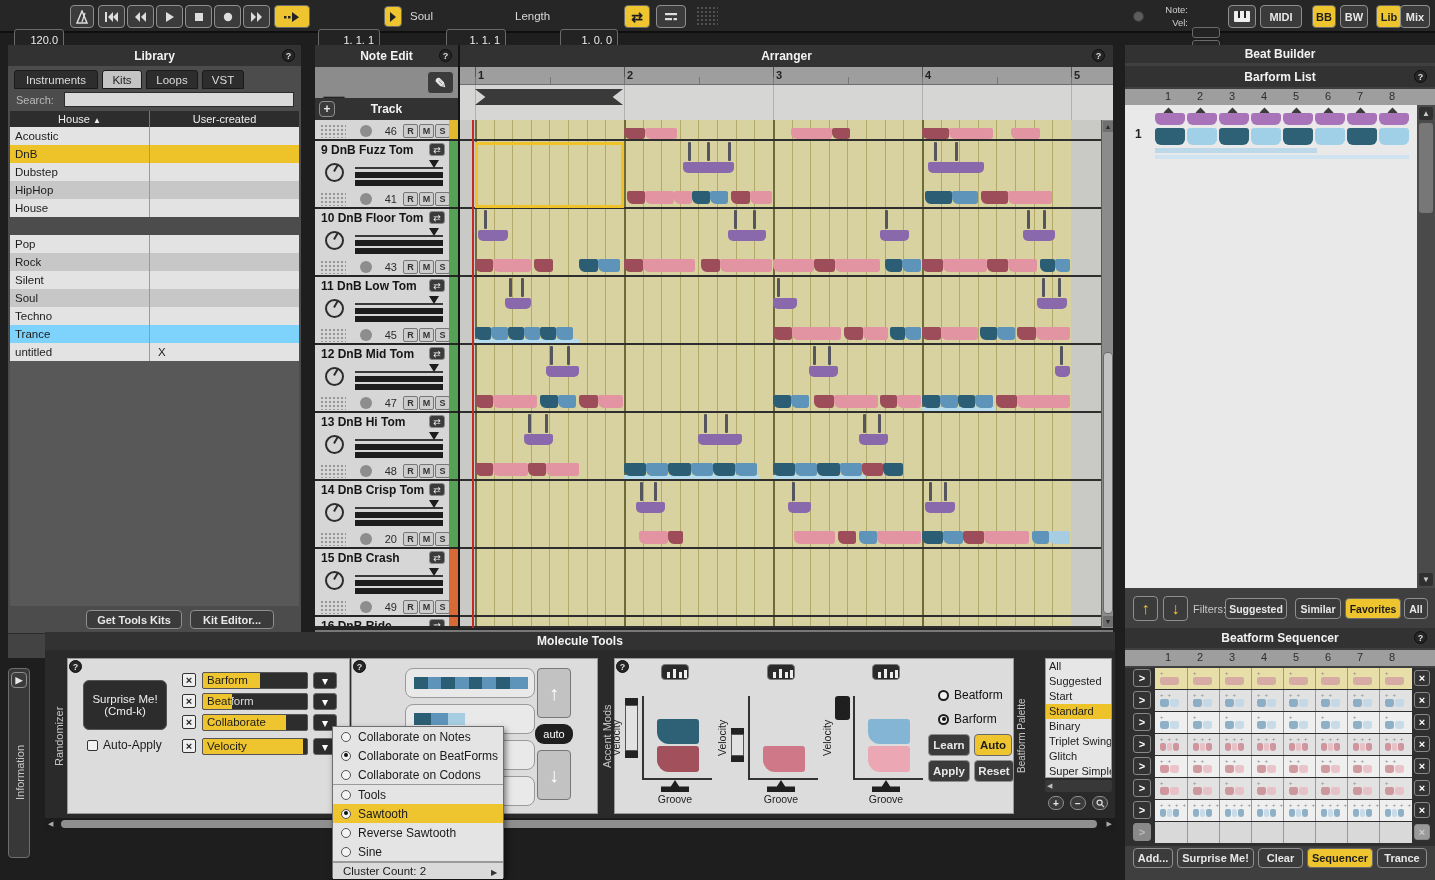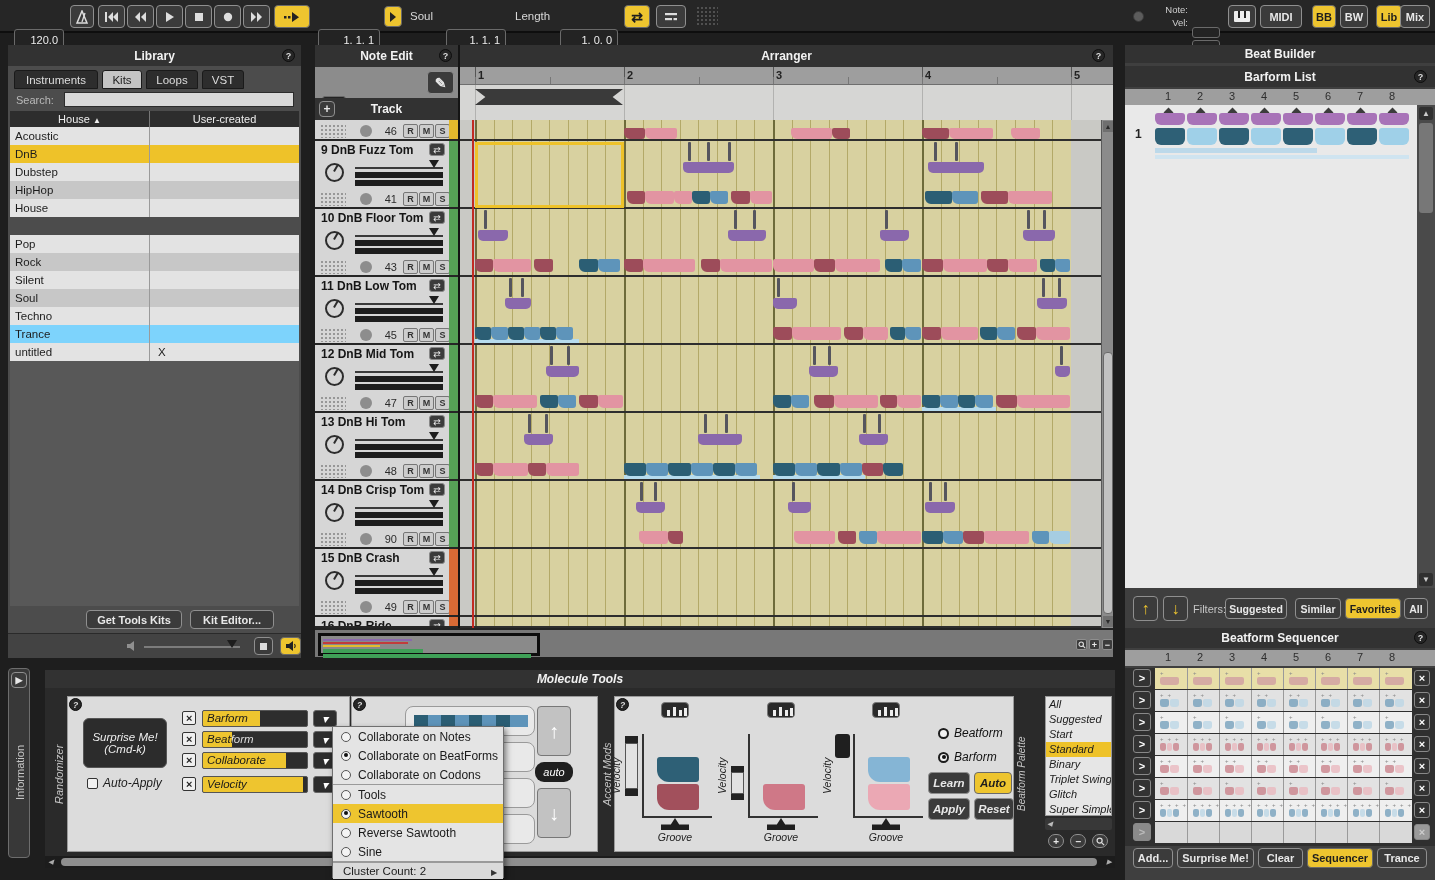--- a/index.html
+++ b/index.html
@@ -321,21 +321,21 @@
         <div style="position: absolute; left: 114px; top: 2px; width: 16px; height: 13px; background: rgb(59, 59, 59); border: 1px solid rgb(136, 136, 136); border-radius: 3px; color: rgb(238, 238, 238); font-size: 9px; display: flex; align-items: center; justify-content: center;">⇄</div>
         <div style="position: absolute; left: 10px; top: 22px; width: 19px; height: 19px; border: 2.5px solid rgb(44, 44, 44); border-radius: 50%; background: rgb(214, 214, 214);">
           <div style="position: absolute; left: 8px; top: -1px; width: 2px; height: 8px; background: rgb(44, 44, 44); transform: rotate(30deg);"></div>
         </div>
         <div style="position: absolute; left: 40px; top: 26px; width: 88px; height: 2px; background: rgb(58, 58, 58);"></div>
         <div style="position: absolute; left: 114px; top: 19px; width: 0px; height: 0px; border-left: 5px solid transparent; border-right: 5px solid transparent; border-top: 8px solid rgb(29, 29, 29);"></div>
         <div style="position: absolute; left: 40px; top: 31px; width: 88px; height: 6px; background: rgb(29, 29, 29);"></div>
         <div style="position: absolute; left: 40px; top: 39px; width: 88px; height: 6px; background: rgb(29, 29, 29);"></div>
         <div style="position: absolute; left: 5px; top: 51px; width: 26px; height: 14px; background-image: radial-gradient(rgb(151, 151, 151) 1px, transparent 1px); background-size: 4px 4px;"></div>
         <div style="position: absolute; left: 45px; top: 52px; width: 12px; height: 12px; background: rgb(141, 141, 141); border-radius: 50%;"></div>
-        <div style="position: absolute; left: 60px; top: 52px; width: 22px; height: 12px; font-size: 11px; color: rgb(44, 44, 44); text-align: right;">90</div>
+        <div style="position: absolute; left: 60px; top: 52px; width: 22px; height: 12px; font-size: 11px; color: rgb(44, 44, 44); text-align: right;">20</div>
         <div style="position: absolute; left: 88px; top: 51px; width: 15px; height: 14px; background: rgb(205, 205, 205); border: 1px solid rgb(118, 118, 118); border-radius: 2px; font-size: 9px; font-weight: bold; color: rgb(51, 51, 51); display: flex; align-items: center; justify-content: center;">R</div>
         <div style="position: absolute; left: 104px; top: 51px; width: 15px; height: 14px; background: rgb(205, 205, 205); border: 1px solid rgb(118, 118, 118); border-radius: 2px; font-size: 9px; font-weight: bold; color: rgb(51, 51, 51); display: flex; align-items: center; justify-content: center;">M</div>
         <div style="position: absolute; left: 120px; top: 51px; width: 15px; height: 14px; background: rgb(205, 205, 205); border: 1px solid rgb(118, 118, 118); border-radius: 2px; font-size: 9px; font-weight: bold; color: rgb(51, 51, 51); display: flex; align-items: center; justify-content: center;">S</div>
       </div>
       <div style="position: absolute; left: 134px; top: 361px; width: 9px; height: 68px; background: rgb(86, 161, 86); border-bottom: 2px solid rgb(38, 38, 38);"></div>
       <div style="position: absolute; left: 0px; top: 429px; width: 134px; height: 68px; background: rgb(214, 214, 214); border-bottom: 2px solid rgb(38, 38, 38); overflow: hidden;">
         <div style="position: absolute; left: 6px; top: 2px; width: 110px; height: 14px; font-size: 12px; font-weight: bold; color: rgb(21, 21, 21); white-space: nowrap;">15  DnB Crash</div>
         <div style="position: absolute; left: 114px; top: 2px; width: 16px; height: 13px; background: rgb(59, 59, 59); border: 1px solid rgb(136, 136, 136); border-radius: 3px; color: rgb(238, 238, 238); font-size: 9px; display: flex; align-items: center; justify-content: center;">⇄</div>
         <div style="position: absolute; left: 10px; top: 22px; width: 19px; height: 19px; border: 2.5px solid rgb(44, 44, 44); border-radius: 50%; background: rgb(214, 214, 214);">
           <div style="position: absolute; left: 8px; top: -1px; width: 2px; height: 8px; background: rgb(44, 44, 44); transform: rotate(30deg);"></div>
@@ -1021,21 +1021,21 @@
       <div class="btn" style="position: absolute; left: 133px; top: 803px; width: 45px; height: 20px; font-size: 11px;">Clear</div>
       <div class="btn yel" style="position: absolute; left: 182px; top: 803px; width: 66px; height: 20px; font-size: 11px;">Sequencer</div>
       <div class="btn" style="position: absolute; left: 252px; top: 803px; width: 50px; height: 20px; font-size: 11px;">Trance</div>
     </div>
 
   <div class="abs" style="left:8px;top:668px;width:22px;height:190px;background:#383838;border:1px solid #6d6d6d;border-radius:4px;">
     <div class="abs btn" style="left:2px;top:3px;width:16px;height:16px;font-size:9px;">▶</div>
     <div class="abs vlabel" style="left:0;top:24px;width:22px;height:158px;">Information</div>
   </div>
 
-  <div class="abs" id="mol" style="left:45px;top:670px;width:1070px;height:198px;background:#2a2a2a;font-style:italic;">
+  <div class="abs" id="mol" style="left:45px;top:632px;width:1070px;height:198px;background:#2a2a2a;">
     <div class="abs hdr" style="left:0;top:0;width:1070px;height:18px;">
         <span>Molecule Tools</span>
       </div>
 
     <div class="abs" style="left:7px;top:26px;width:14px;height:156px;display:flex;">
         <span class="vlabel" style="width:14px;height:156px;">Randomizer</span>
       </div>
     <div class="abs lightbox" style="left:22px;top:26px;width:283px;height:156px;"></div>
     <span class="help abs" style="left:24px;top:28px;">?</span>
     <div class="abs" style="left:38px;top:48px;width:84px;height:50px;background:#2c2c2c;border-radius:6px;border:1px solid #555;color:#eee;font-size:11.5px;display:flex;flex-direction:column;align-items:center;justify-content:center;">

